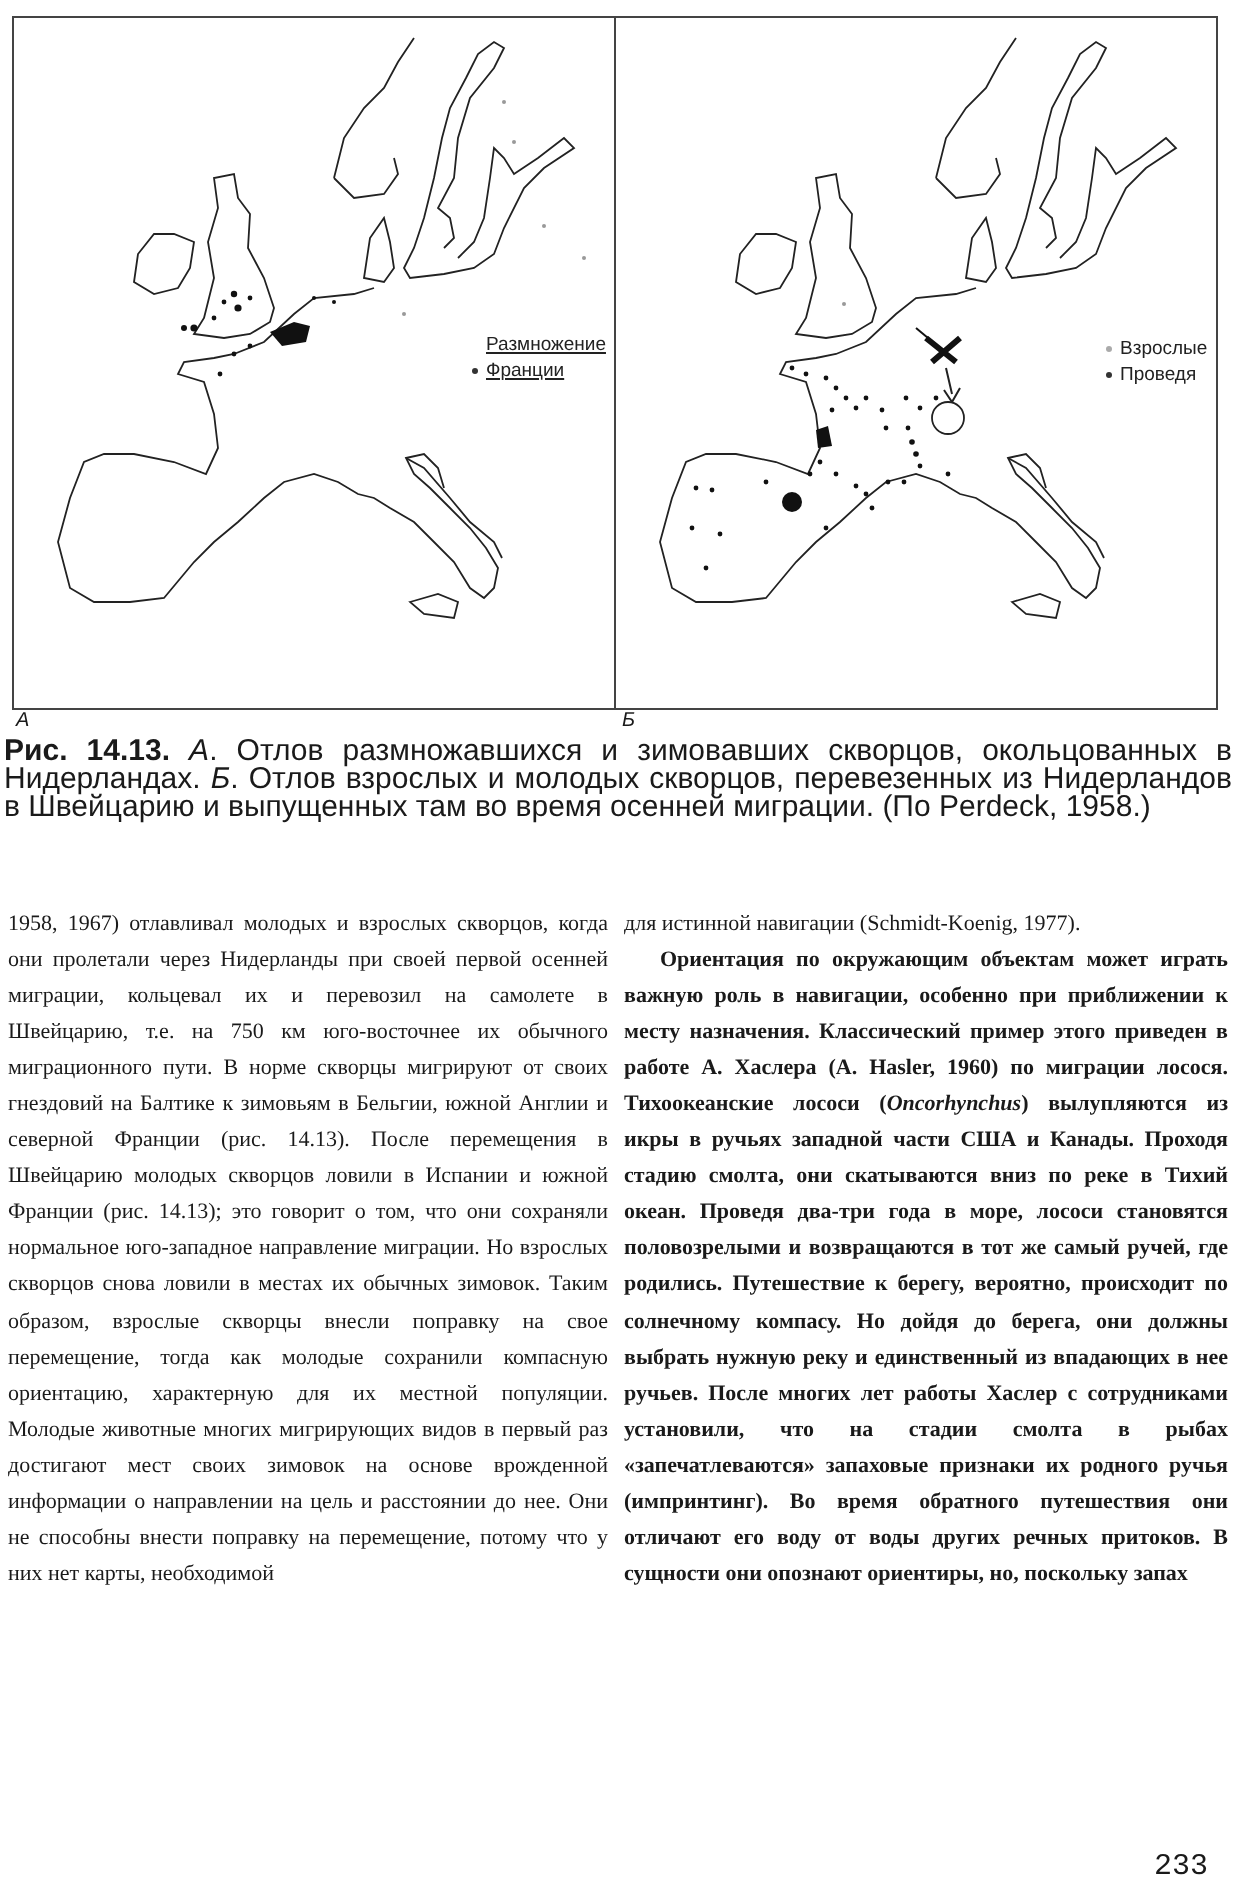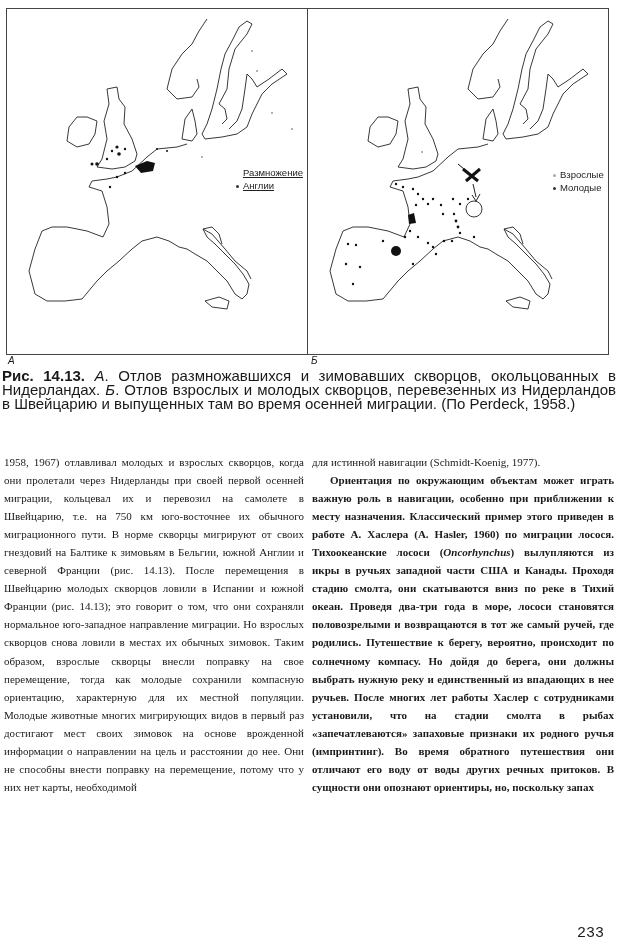--- a/index.html
+++ b/index.html
@@ -137,26 +137,26 @@
         <circle cx="114" cy="143" r="1"></circle>
       </g>
     </svg>
   </div>
 
   <span class="panel-label label-a">А</span>
   <span class="panel-label label-b">Б</span>
 
   <div class="legend legend-a">
     <div class="row"><span style="display:inline-block;width:7px;"></span><span>Размножение</span></div>
-    <div class="row"><span class="dot"></span><span>Англии</span></div>
+    <div class="row"><span class="dot"></span><span>Франции</span></div>
   </div>
 
   <div class="legend legend-b">
     <div class="row"><span class="dot light"></span><span>Взрослые</span></div>
-    <div class="row"><span class="dot"></span><span>Молодые</span></div>
+    <div class="row"><span class="dot"></span><span>Проведя</span></div>
   </div>
 </div>
 
 <div class="caption">
   <b>Рис. 14.13.</b>
   <i>А</i><span>. Отлов размножавшихся и зимовавших скворцов, окольцованных в Нидерландах. </span><i>Б</i><span>. Отлов взрослых и молодых скворцов, перевезенных из Нидерландов в Швейцарию и выпущенных там во время осенней миграции. (По Perdeck, 1958.)</span>
 </div>
 
 <div class="col col-left">
   <p>1958, 1967) отлавливал молодых и взрослых скворцов, когда они пролетали через Нидерланды при своей первой осенней миграции, кольцевал их и перевозил на самолете в Швейцарию, т.е. на 750 км юго-восточнее их обычного миграционного пути. В норме скворцы мигрируют от своих гнездовий на Балтике к зимовьям в Бельгии, южной Англии и северной Франции (рис. 14.13). После перемещения в Швейцарию молодых скворцов ловили в Испании и южной Франции (рис. 14.13); это говорит о том, что они сохраняли нормальное юго-западное направление миграции. Но взрослых скворцов снова ловили в местах их обычных зимовок. Таким образом, взрослые скворцы внесли поправку на свое перемещение, тогда как молодые сохранили компасную ориентацию, характерную для их местной популяции. Молодые животные многих мигрирующих видов в первый раз достигают мест своих зимовок на основе врожденной информации о направлении на цель и расстоянии до нее. Они не способны внести поправку на перемещение, потому что у них нет карты, необходимой</p>

